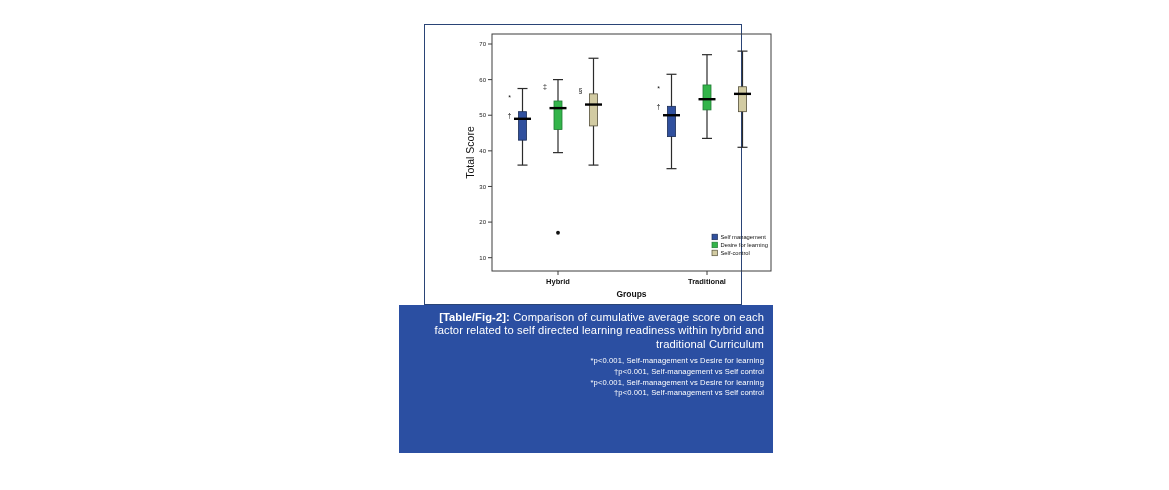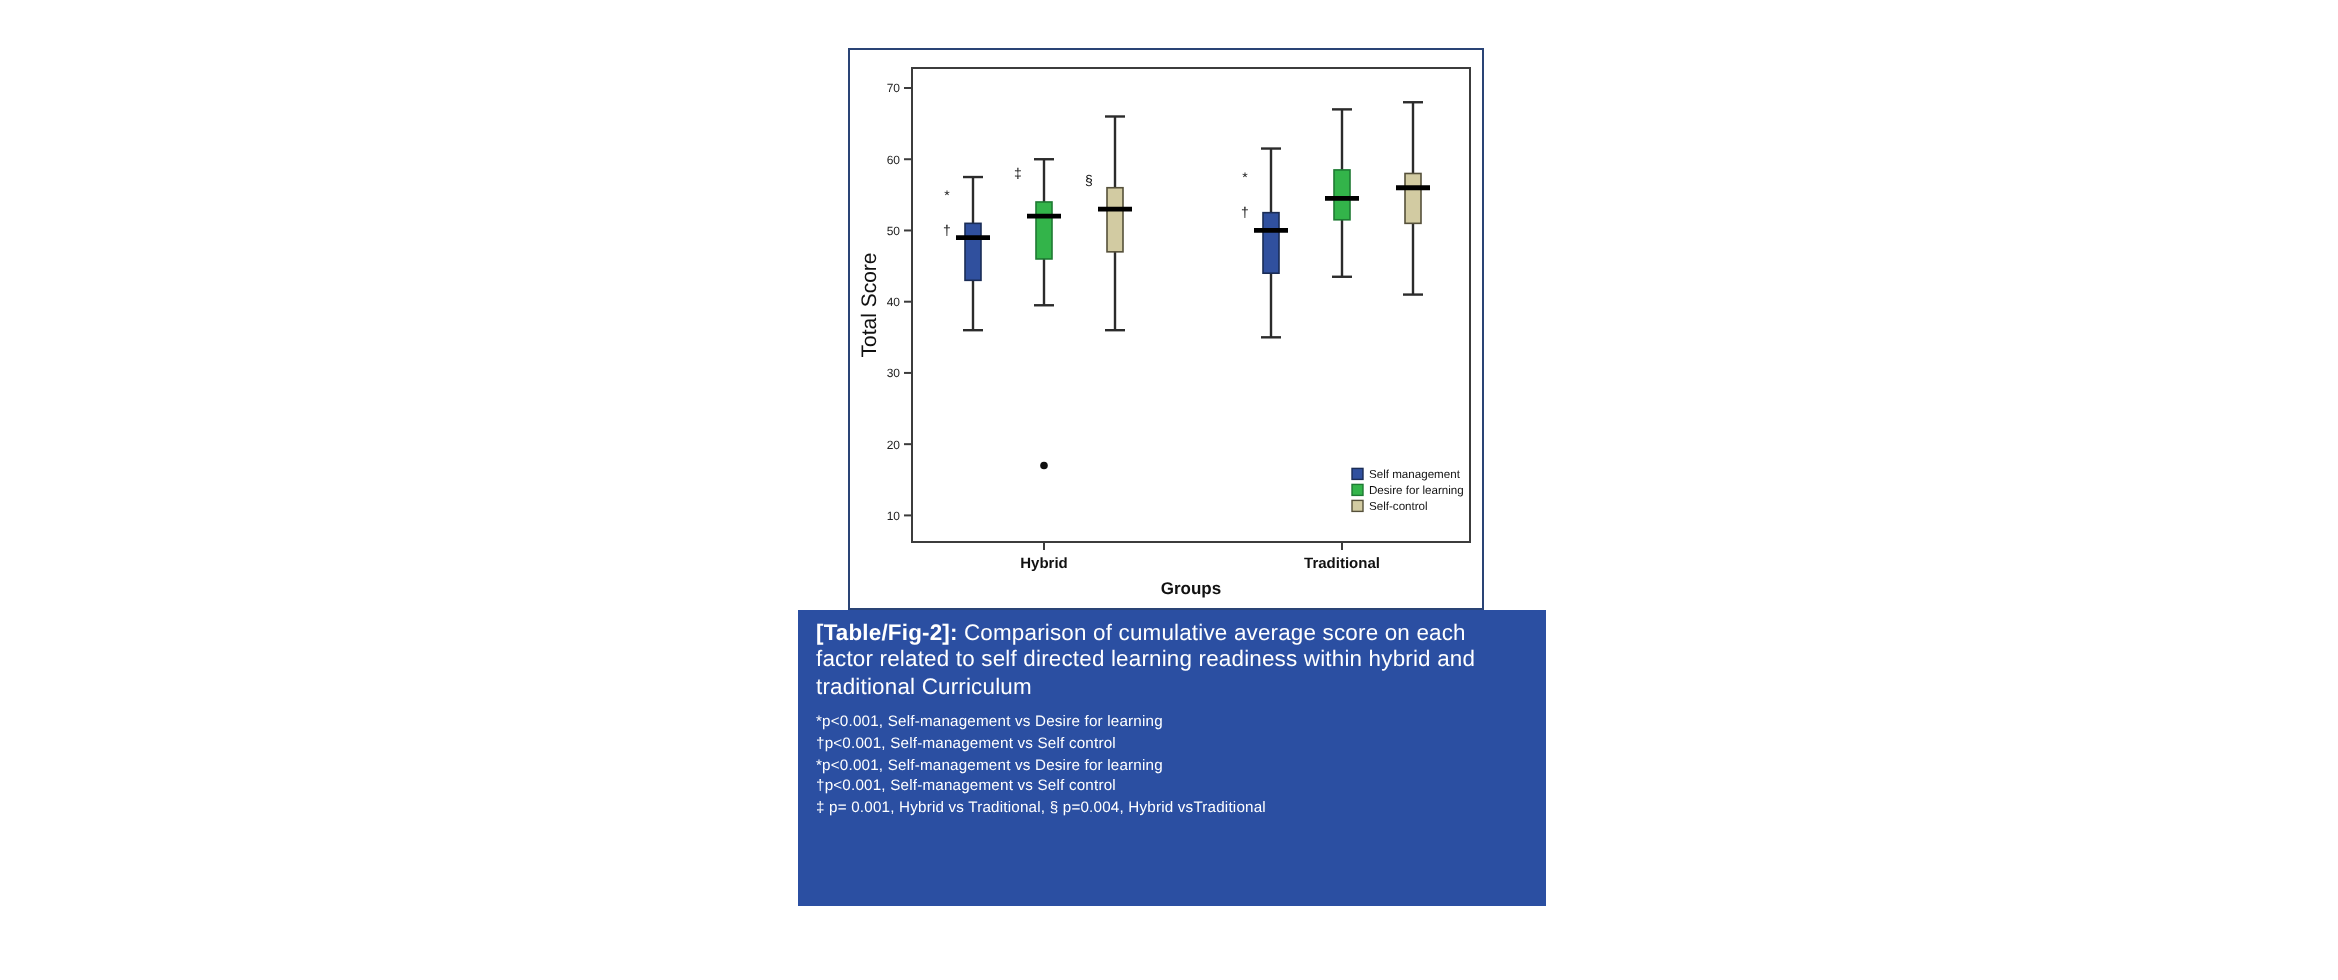--- a/index.html
+++ b/index.html
@@ -10,20 +10,21 @@
     overflow: hidden;
     font-family: "Liberation Sans", sans-serif;
   }
   .chart-panel {
     position: absolute;
     left: 424px; top: 24px;
     width: 318px; height: 281px;
     background: #ffffff;
     border: 1px solid #2a4476;
     box-sizing: border-box;
+    padding-left: 36px;
   }
   .chart-panel svg { display: block; }
   svg text { font-family: "Liberation Sans", sans-serif; }
   .caption-box {
     position: absolute;
     left: 399px; top: 305px;
     width: 374px; height: 148px;
     box-sizing: border-box;
     padding: 6px 9px 0 9px;
     color: #ffffff;
@@ -124,24 +125,23 @@
           <rect x="251" y="209.2" width="5.5" height="5.5" fill="#30509e" stroke="#1a2c55" stroke-width="0.7"></rect>
           <text x="259.5" y="214" font-size="5.8" fill="#111">Self management</text>
           <rect x="251" y="217.2" width="5.5" height="5.5" fill="#33b44a" stroke="#1e7a33" stroke-width="0.7"></rect>
           <text x="259.5" y="222" font-size="5.8" fill="#111">Desire for learning</text>
           <rect x="251" y="225.2" width="5.5" height="5.5" fill="#d2cba2" stroke="#55503a" stroke-width="0.7"></rect>
           <text x="259.5" y="230" font-size="5.8" fill="#111">Self-control</text>
         </g>
       </svg>
   </div>
 
-  <div class="caption-box" style="background: rgb(43, 79, 162); color: rgb(255, 255, 255);">
+  <div class="caption-box" style="background: rgb(43, 79, 162); color: rgb(255, 255, 255); text-align: right;">
     <p class="caption-title"><span class="bold">[Table/Fig-2]:</span><span> Comparison of cumulative average score on each factor related to self directed learning readiness within hybrid and traditional Curriculum</span></p>
     <div class="caption-notes" id="caption-notes">
         <div class="note-line">*p&lt;0.001, Self-management vs Desire for learning</div>
         <div class="note-line">†p&lt;0.001, Self-management vs Self control</div>
         <div class="note-line">*p&lt;0.001, Self-management vs Desire for learning</div>
         <div class="note-line">†p&lt;0.001, Self-management vs Self control</div>
-        <div class="note-line">‡ p= 0.001, Hybrid vs Traditional, § p=0.004, Hybrid vsTraditional</div>
       </div>
   </div>
 
 </div>
 
 </body></html>

